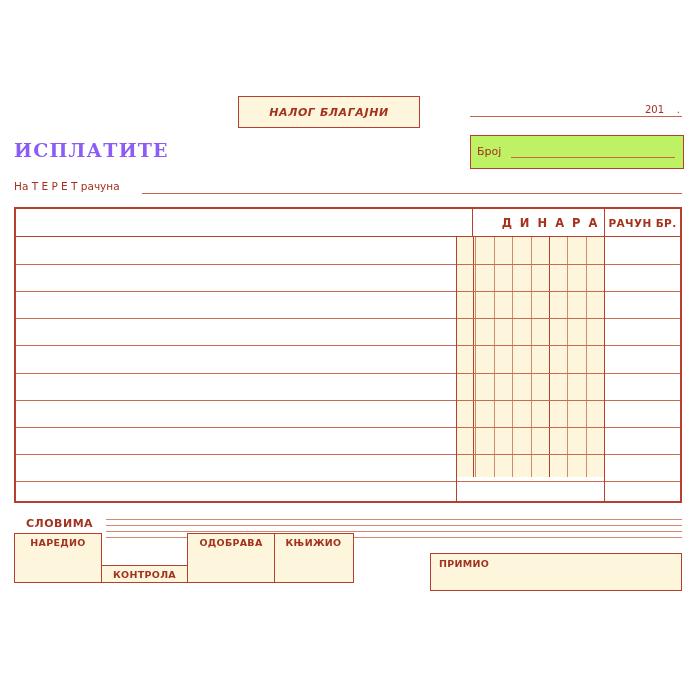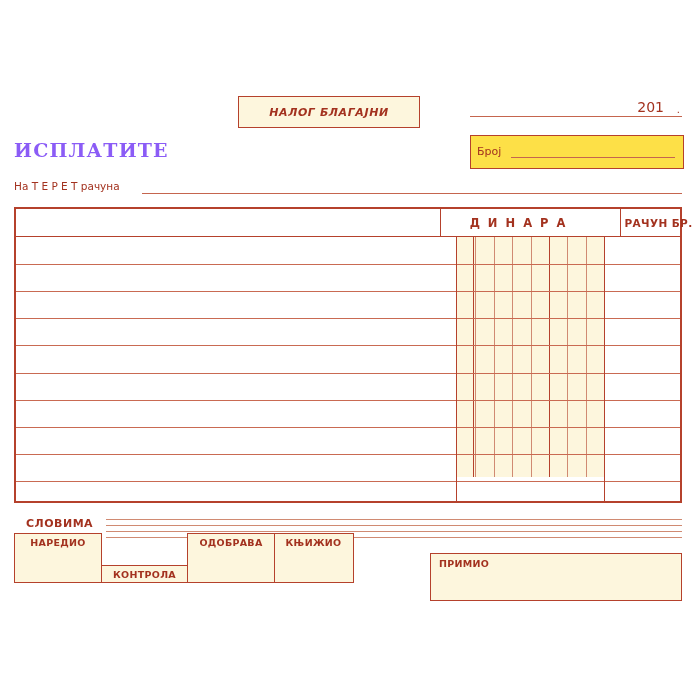--- a/index.html
+++ b/index.html
@@ -47,21 +47,21 @@
     left: 470px;
     top: 96px;
     width: 212px;
     height: 20px;
     border-bottom: 1.2px solid #c5654e;
   }
   .date-year {
     position: absolute;
     right: 18px;
     bottom: 1px;
-    font-size: 14px;
+    font-size: 10px;
     color: #a3321f;
   }
   .date-dot {
     position: absolute;
     right: 2px;
     bottom: 1px;
     font-size: 10px;
     color: #a3321f;
   }
 
@@ -76,21 +76,21 @@
     font-family: "DejaVu Serif", serif;
   }
 
   .broj-box {
     position: absolute;
     left: 470px;
     top: 135px;
     width: 212px;
     height: 32px;
     border: 1.5px solid #b5412c;
-    background: #fde047;
+    background: #bef264;
   }
   .broj-label {
     position: absolute;
     left: 6px;
     top: 9px;
     font-size: 11px;
     color: #a3321f;
   }
   .broj-rule {
     position: absolute;
@@ -148,23 +148,23 @@
     display: flex;
     align-items: center;
     justify-content: center;
     font-size: 11.5px;
     font-weight: bold;
     letter-spacing: 2px;
     color: #a3321f;
     box-sizing: border-box;
   }
   .th-sadrzaj { left: 0; width: 440px; }
-  .th-dinara  { left: 424px; width: 148px; border-left: 1.6px solid #b5412c; padding-left: 8px; }
+  .th-dinara  { left: 456px; width: 148px; border-left: 1.6px solid #b5412c; padding-left: 8px; }
   .th-racun   { left: 588px; width: 76px; border-left: 1.6px solid #b5412c;
-                letter-spacing: 0.4px; font-size: 10.5px; margin-left: 16px; }
+                letter-spacing: 0.4px; font-size: 10.5px; }
 
   
   .tbody {
     position: absolute;
     left: 0; top: 28px; right: 0; bottom: 0;
   }
   .row-line {
     position: absolute;
     left: 0; right: 0;
     border-bottom: 1.2px solid #c96a52;
@@ -247,21 +247,21 @@
     font-size: 9.5px;
     font-weight: bold;
     letter-spacing: 0.3px;
     color: #a3321f;
   }
   .primio-box {
     position: absolute;
     left: 430px;
     top: 553px;
     width: 252px;
-    height: 48px;
+    height: 38px;
     border: 1.5px solid #b5412c;
     background: #fdf6dd;
     box-sizing: border-box;
   }
   .primio-box span {
     position: absolute;
     left: 8px;
     top: 4px;
     font-size: 9.5px;
     font-weight: bold;

